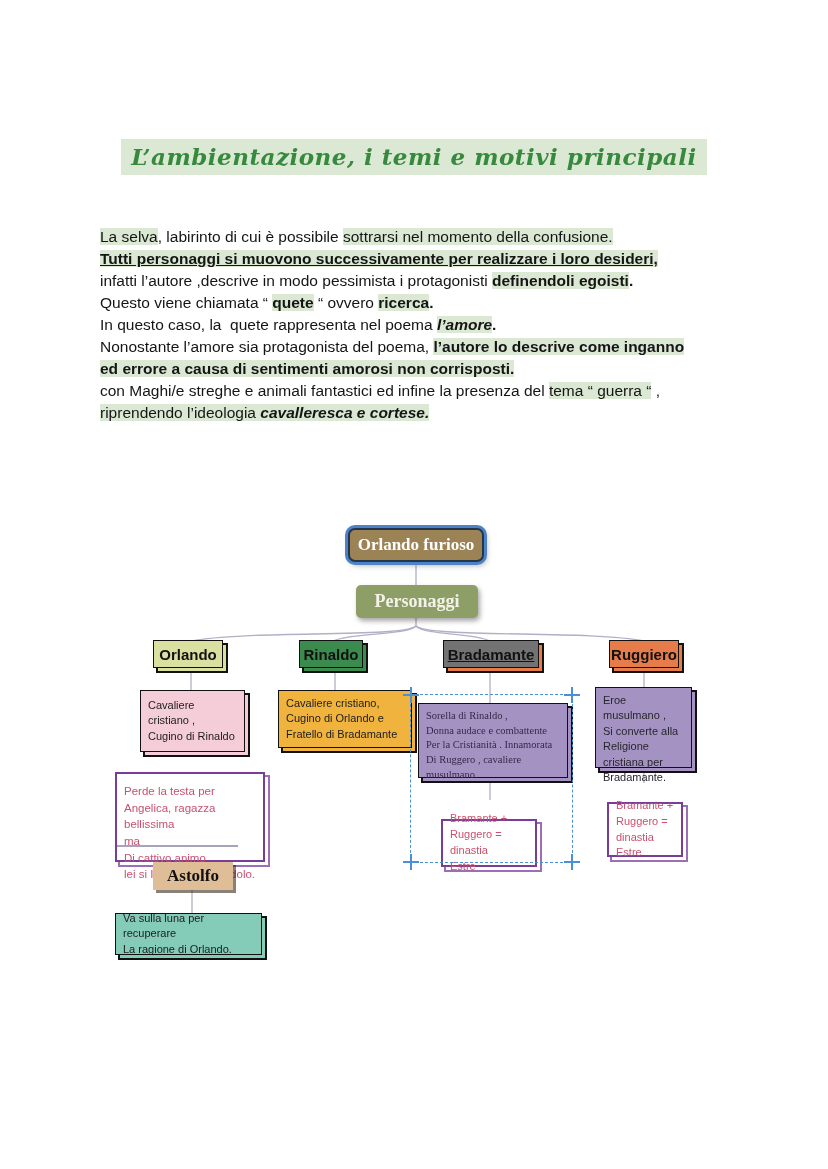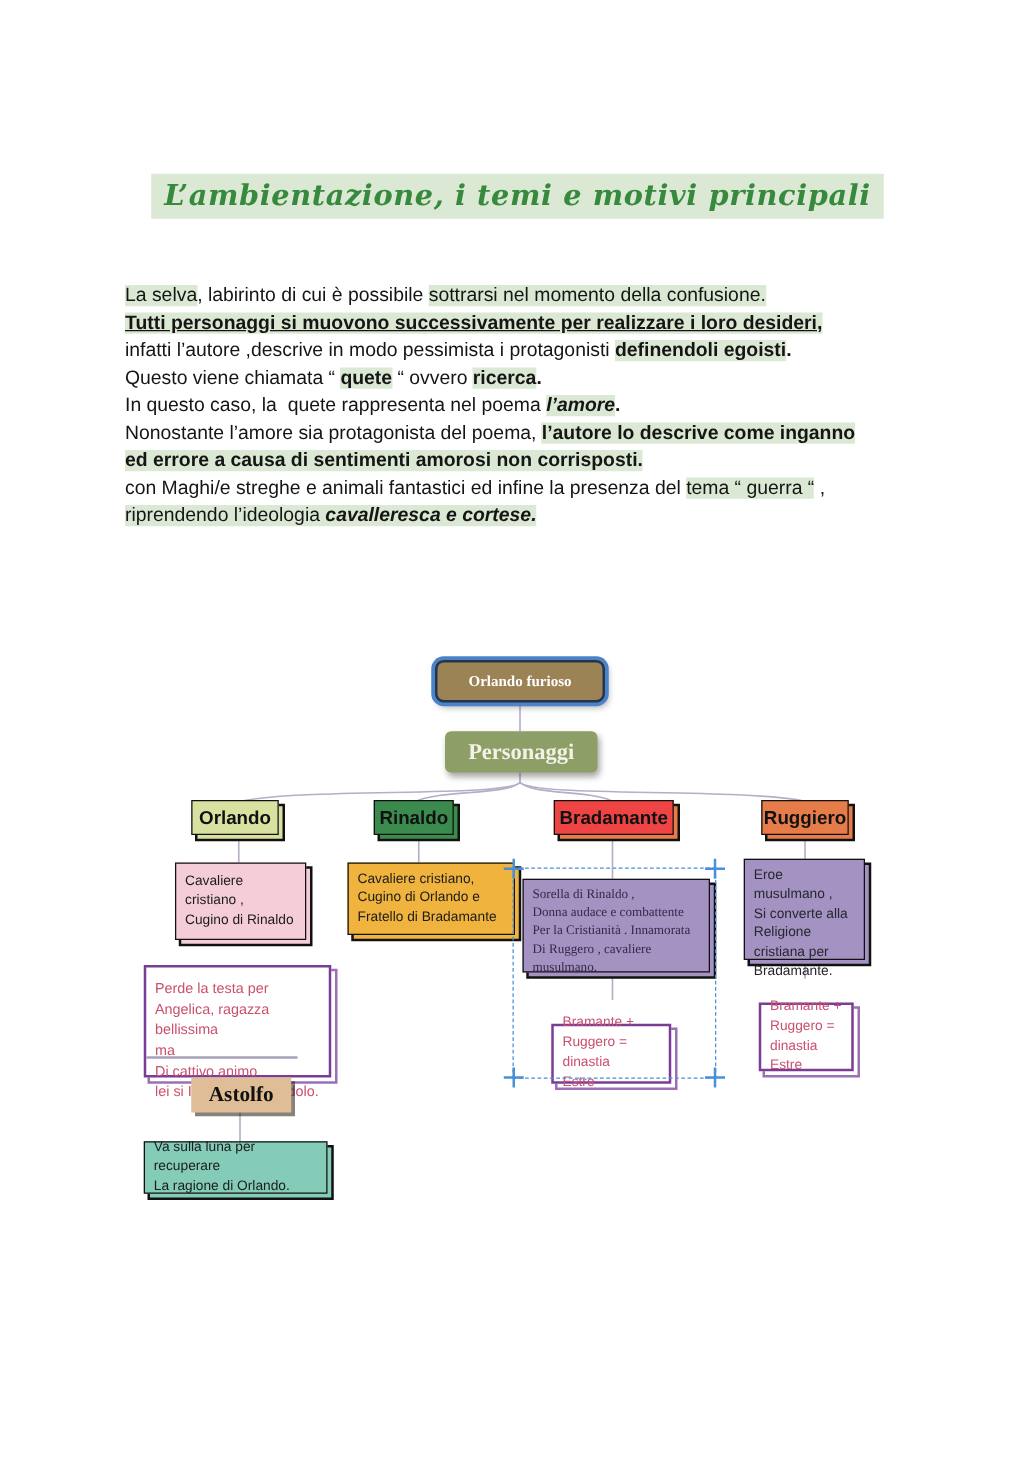--- a/index.html
+++ b/index.html
@@ -21,35 +21,35 @@
   .hl{background:#dbe8d3;}
   .b{font-weight:700;}
   .i{font-style:italic;}
   .u{text-decoration:underline;}
   
   .node{position:absolute;box-sizing:border-box;display:flex;align-items:center;justify-content:center;text-align:center;}
   .pre{white-space:pre-line;}
   .root{
     left:348px;top:528px;width:136px;height:34px;background:#9c8355;
     border:2px solid #22354f;border-radius:7px;box-shadow:0 0 0 3px #4d82c6,2px 3px 6px rgba(0,0,0,.35);
-    color:#fff;font-family:"Liberation Serif",serif;font-weight:bold;font-size:12px;
+    color:#fff;font-family:"Liberation Serif",serif;font-weight:bold;font-size:17px;
   }
   .category{
     left:356px;top:585px;width:122px;height:33px;background:#8d9f66;
     border-radius:5px;box-shadow:2px 3px 5px rgba(0,0,0,.35);
     color:#f4f2e8;font-family:"Liberation Serif",serif;font-weight:bold;font-size:18px;
   }
   .hdr{
     height:28px;border:1.5px solid #111;font-weight:700;font-size:15px;color:#111;
   }
   .sh-black{box-shadow:4px 4px 0 -1px var(--f),4px 4px 0 1px #111;}
   .sh-purple{box-shadow:4px 4px 0 -1px #ffffff,4px 4px 0 1px #9b6fb5;}
   .hdr-orlando{--f:#d9e0a0;left:153px;top:640px;width:70px;background:#d9e0a0;}
   .hdr-rinaldo{--f:#3b8a4e;left:299px;top:640px;width:64px;background:#3b8a4e;}
-  .hdr-bradamante{--f:#e67c49;left:443px;top:640px;width:96px;background:#ef4444;}
+  .hdr-bradamante{--f:#e67c49;left:443px;top:640px;width:96px;background:#737373;text-decoration:underline;}
   .hdr-ruggiero{--f:#e67c49;left:609px;top:640px;width:70px;background:#e67c49;}
   .descbox{
     border:1.5px solid #111;font-size:11px;line-height:1.4;color:#1c1c1c;
     padding:5px 7px;justify-content:flex-start;text-align:left;align-items:center;
   }
   .box-orlando-desc{--f:#f4cdd9;left:140px;top:690px;width:105px;height:62px;background:#f4cdd9;}
   .box-rinaldo-desc{--f:#f0b33d;left:278px;top:690px;width:134px;height:58px;background:#f0b33d;}
   .box-bradamante-desc{--f:#a493c2;left:418px;top:703px;width:150px;height:75px;background:#a493c2;
     font-family:"Liberation Serif",serif;font-size:10.5px;color:#35284a;align-items:flex-start;}
   .box-ruggiero-desc{--f:#a493c2;left:595px;top:687px;width:97px;height:81px;background:#a493c2;color:#26262e;align-items:flex-start;}

